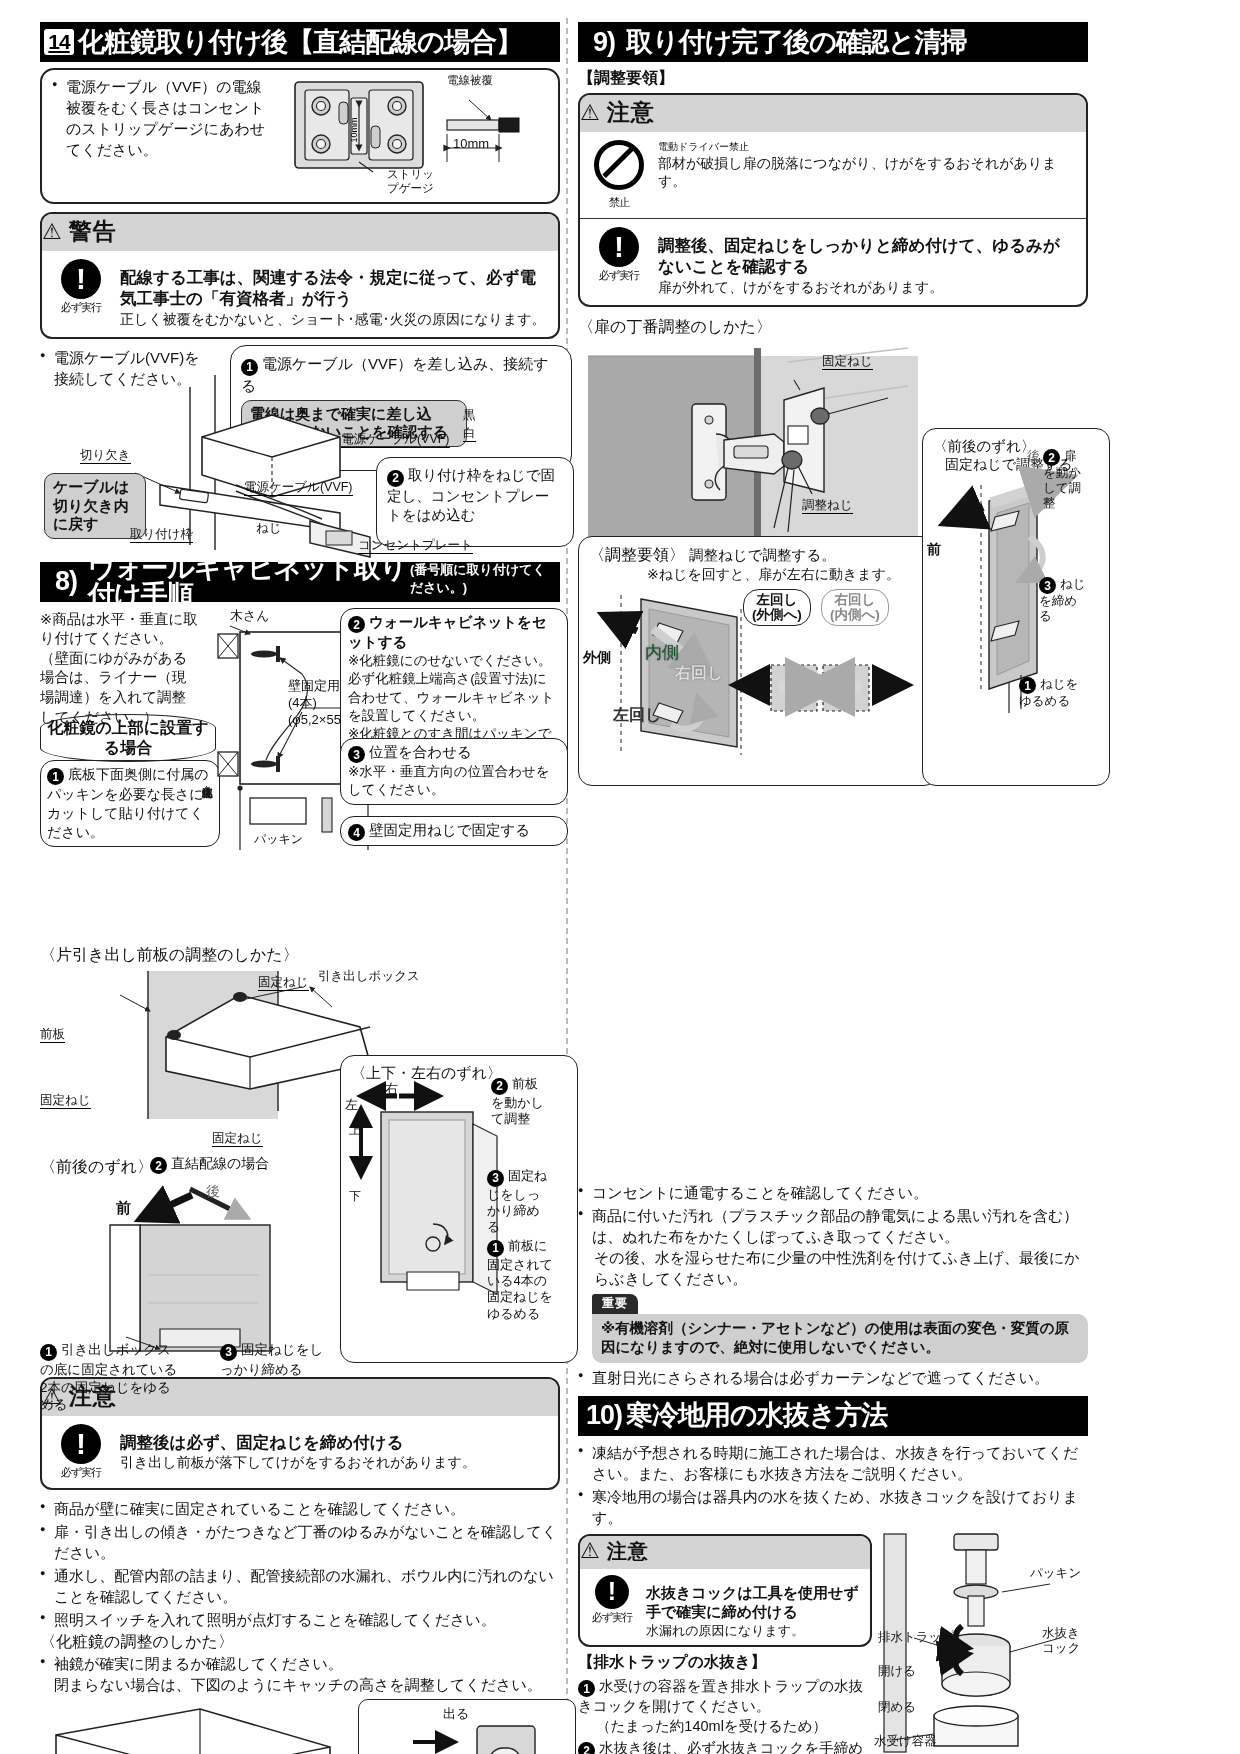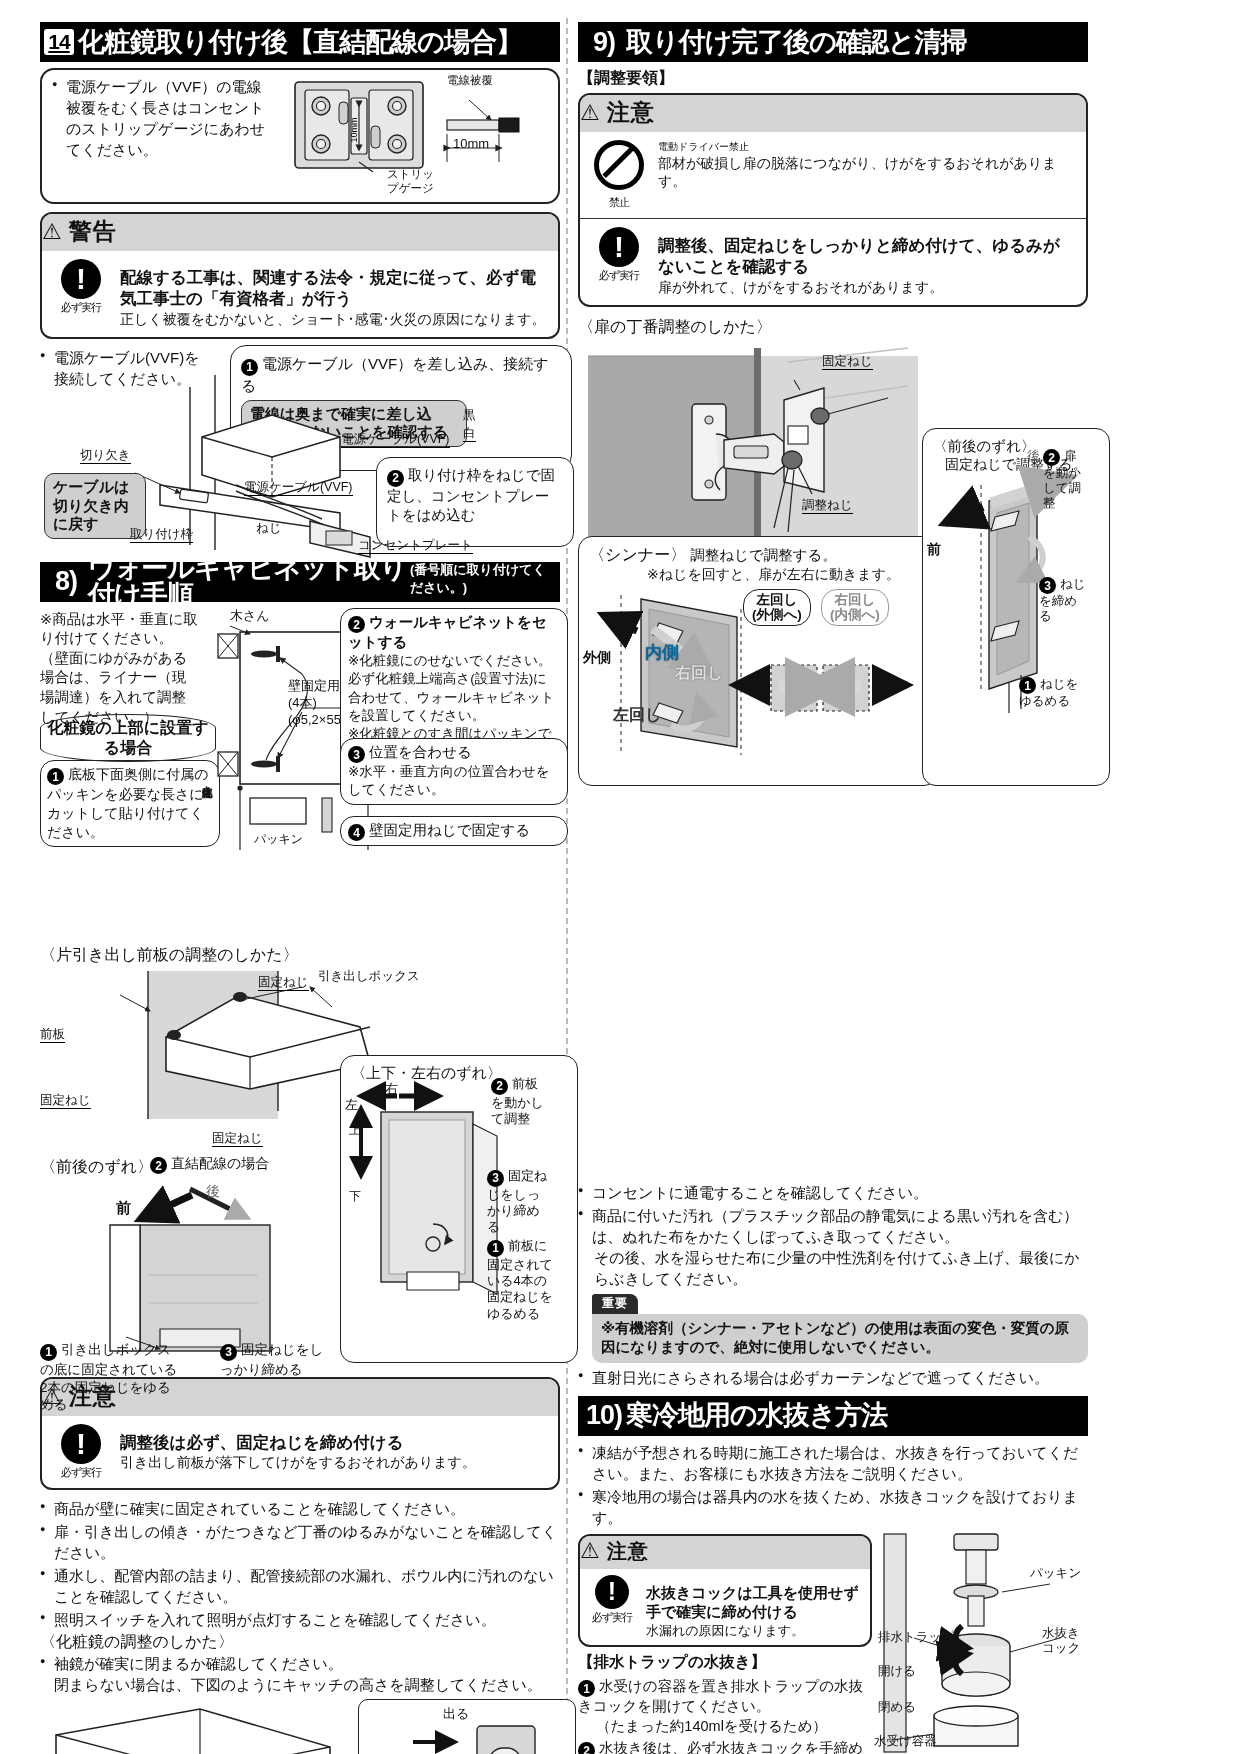--- a/index.html
+++ b/index.html
@@ -517,37 +517,37 @@
         <path d="M240,72 L300,56" stroke="#222" stroke-width="1.2"></path>
         <path d="M210,124 L224,152" stroke="#222" stroke-width="1.2"></path>
         <path d="M200,126 L186,186" stroke="#222" stroke-width="1.2"></path>
         <path d="M206,128 L200,190" stroke="#222" stroke-width="1.2"></path>
       </svg>
       <div class="cap" style="position:absolute;left:244px;top:12px">固定ねじ</div>
       <div class="cap" style="position:absolute;left:224px;top:156px">調整ねじ</div>
 
       <div class="panel thin" style="position:absolute;left:0;top:194px;width:338px;height:232px;border-radius:14px">
         <div style="font-size:14.5px">
-          <span class="ang">〈シンナー〉</span> <span>調整ねじで調整する。</span>
+          <span class="ang">〈調整要領〉</span> <span>調整ねじで調整する。</span>
         </div>
         <div style="font-size:14px;padding-left:58px">※ねじを回すと、扉が左右に動きます。</div>
 
         <svg width="180" height="170" style="position:absolute;left:18px;top:48px">
           <path d="M44,14 L140,32 L140,162 L44,146 Z" fill="#c9c9c9" stroke="#222" stroke-width="1.4"></path>
           <path d="M52,24 L132,40 L132,152 L52,138 Z" fill="#b5b5b5" stroke="#999" stroke-width="1"></path>
           <path d="M24,10 L24,170" stroke="#222" stroke-width="1" stroke-dasharray="4 4"></path>
           <path d="M144,24 L144,170" stroke="#222" stroke-width="1" stroke-dasharray="4 4"></path>
           <path d="M62,38 L86,46 L80,58 L56,50 Z" fill="#efefef" stroke="#222" stroke-width="1.1"></path>
           <path d="M62,118 L86,126 L80,138 L56,130 Z" fill="#efefef" stroke="#222" stroke-width="1.1"></path>
           <path d="M40,46 L6,30" stroke="#111" stroke-width="7" fill="none" marker-end="url(#ar4)"></path>
           <path d="M56,44 L98,76" stroke="#d0d0d0" stroke-width="9" fill="none" marker-end="url(#ar3)"></path>
           <path d="M74,140 C94,150 108,138 104,124" stroke="#cfcfcf" stroke-width="6" fill="none" marker-end="url(#ar3)"></path>
         </svg>
         <div style="position:absolute;left:4px;top:112px;font-size:14px;font-weight:bold">外側</div>
-        <div style="position:absolute;left:66px;top:104px;font-size:17px;font-weight:bold;color:#0369a1;text-shadow:0 0 2px #555">内側</div>
+        <div style="position:absolute;left:66px;top:104px;font-size:17px;font-weight:normal;color:#14532d;text-shadow:0 0 2px #555">内側</div>
         <div style="position:absolute;left:96px;top:126px;font-size:16px;font-weight:bold;color:#ddd;text-shadow:0 0 2px #666">右回し</div>
         <div style="position:absolute;left:34px;top:168px;font-size:16px;font-weight:bold;color:#333">左回し</div>
 
         <div style="position:absolute;left:164px;top:52px;border:1.6px solid #222;border-radius:16px;padding:2px 8px;text-align:center;font-size:13.5px;font-weight:bold;line-height:1.15">
           左回し<br>(外側へ)
         </div>
         <div style="position:absolute;left:242px;top:52px;border:1.6px solid #999;border-radius:16px;padding:2px 8px;text-align:center;font-size:13.5px;font-weight:bold;color:#888;line-height:1.15">
           右回し<br>(内側へ)
         </div>
 

